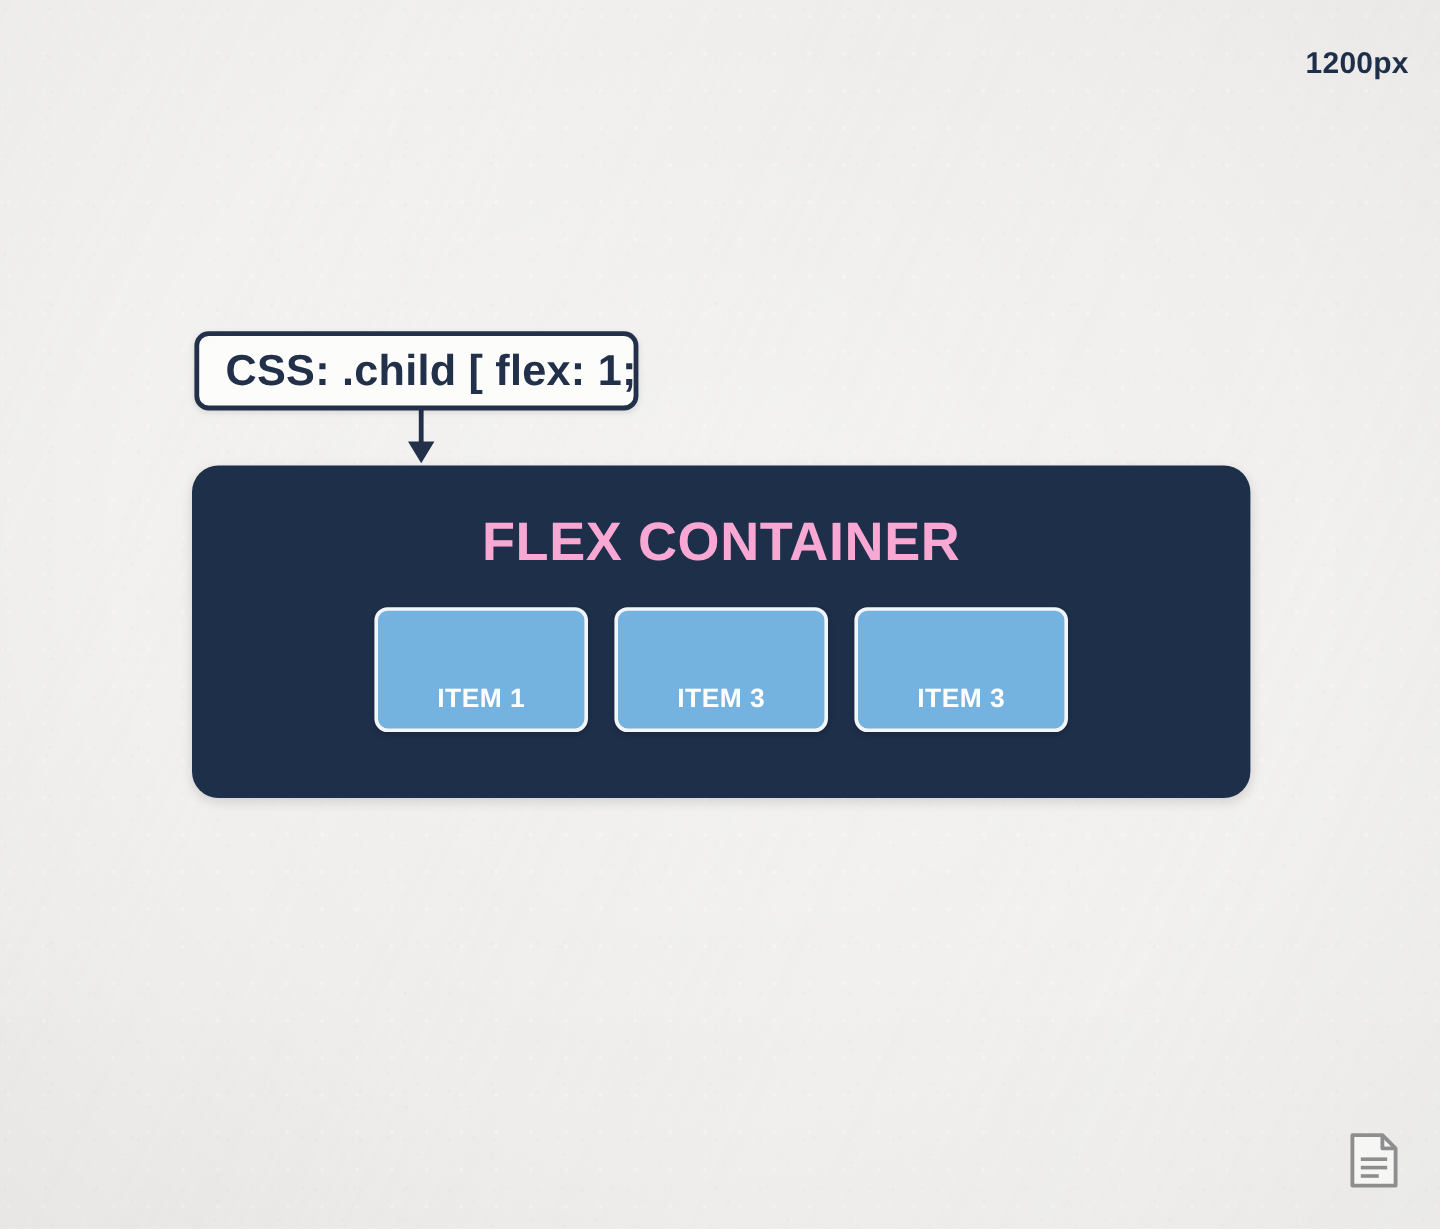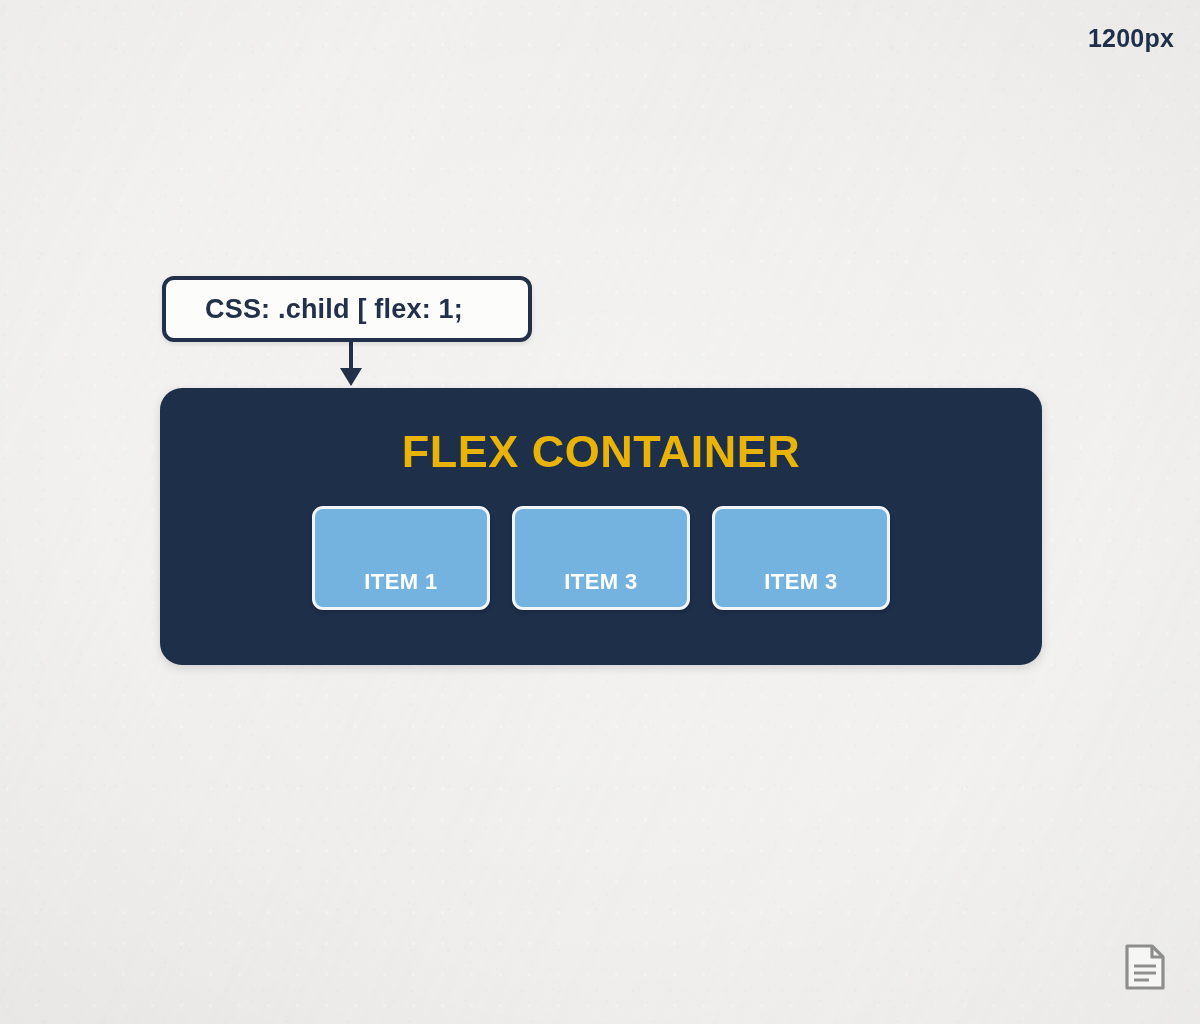--- a/index.html
+++ b/index.html
@@ -36,21 +36,21 @@
   #vignette {
     position: absolute;
     inset: 0;
     pointer-events: none;
     background: radial-gradient(ellipse at 50% 45%, rgba(255,255,255,0.30) 0%, rgba(255,255,255,0) 58%, rgba(0,0,0,0.035) 100%);
   }
 
   
   #width-label {
     position: absolute;
-    top: 24px;
+    top: 39px;
     right: 26px;
     font-size: 25px;
     font-weight: bold;
     letter-spacing: 0.2px;
     color: #1e2f4a;
     z-index: 5;
   }
 
   
   #callout-box {
@@ -62,22 +62,22 @@
     box-sizing: border-box;
     background: #fcfcfb;
     border: 4px solid #22304a;
     border-radius: 12px;
     display: flex;
     align-items: center;
     z-index: 4;
     box-shadow: 0 2px 5px rgba(0,0,0,0.10);
   }
   #callout-text {
-    padding-left: 39px;
-    font-size: 27px;
+    padding-left: 22px;
+    font-size: 36px;
     font-weight: bold;
     color: #22304a;
     letter-spacing: 0.2px;
     white-space: nowrap;
   }
 
   
   #arrow-connector {
     position: absolute;
     left: 336px;
@@ -100,21 +100,21 @@
     z-index: 2;
     box-shadow: 0 3px 10px rgba(0,0,0,0.13);
     display: flex;
     flex-direction: column;
     align-items: center;
   }
   #container-title {
     margin-top: 38px;
     font-size: 45px;
     font-weight: bold;
-    color: #eab308;
+    color: #f9a8d4;
     letter-spacing: 0.5px;
     text-align: center;
   }
   #items-row {
     display: flex;
     flex-direction: row;
     gap: 22px;
     margin-top: 28px;
   }
   .flex-item {

